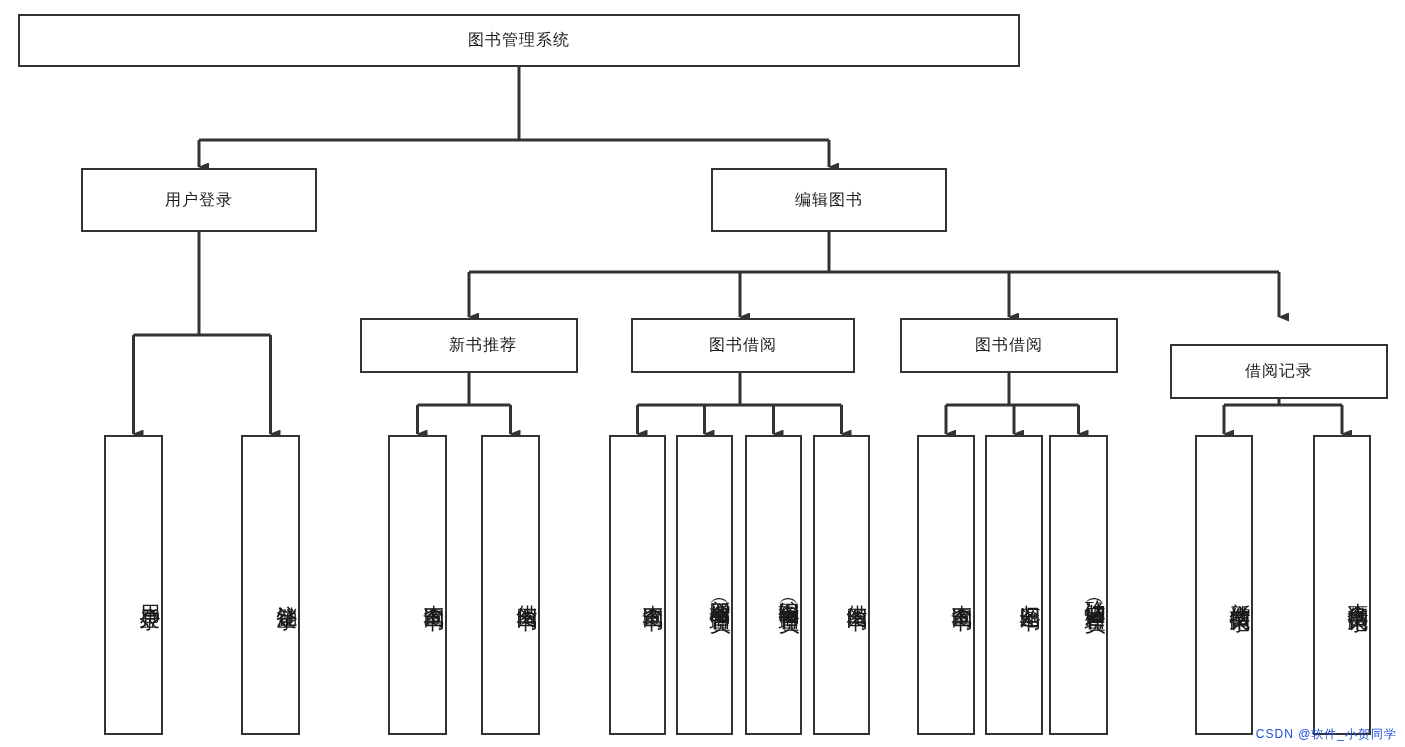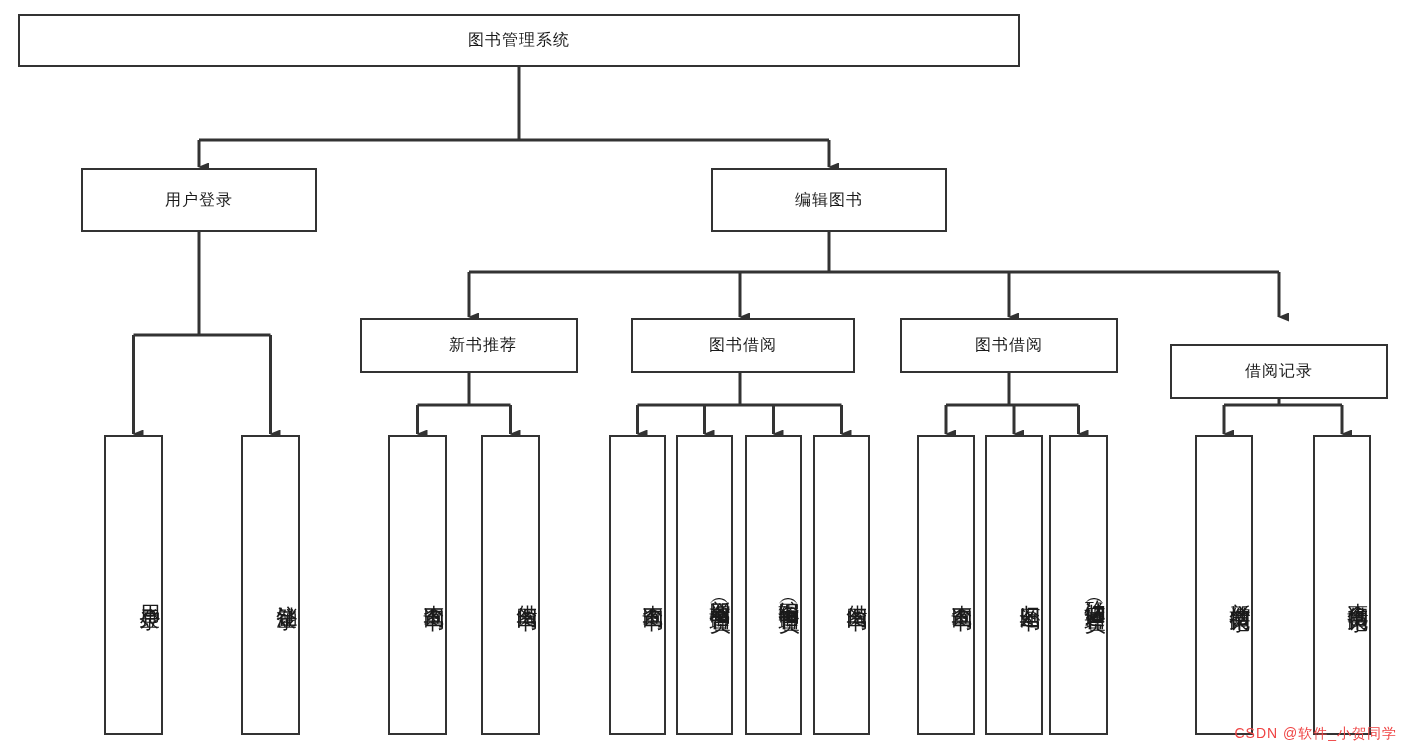--- a/index.html
+++ b/index.html
@@ -53,22 +53,22 @@
     left: 0;
     top: 0;
     width: 1405px;
     height: 747px;
     pointer-events: none;
   }
   .watermark {
     position: absolute;
     right: 8px;
     bottom: 4px;
-    font-size: 14px;
-    color: #ef4444;
+    font-size: 12px;
+    color: #1d4ed8;
     letter-spacing: 1px;
     white-space: nowrap;
     user-select: none;
   }
 </style>
 </head>
 <body>
 
 <div id="diagram-root">
 

